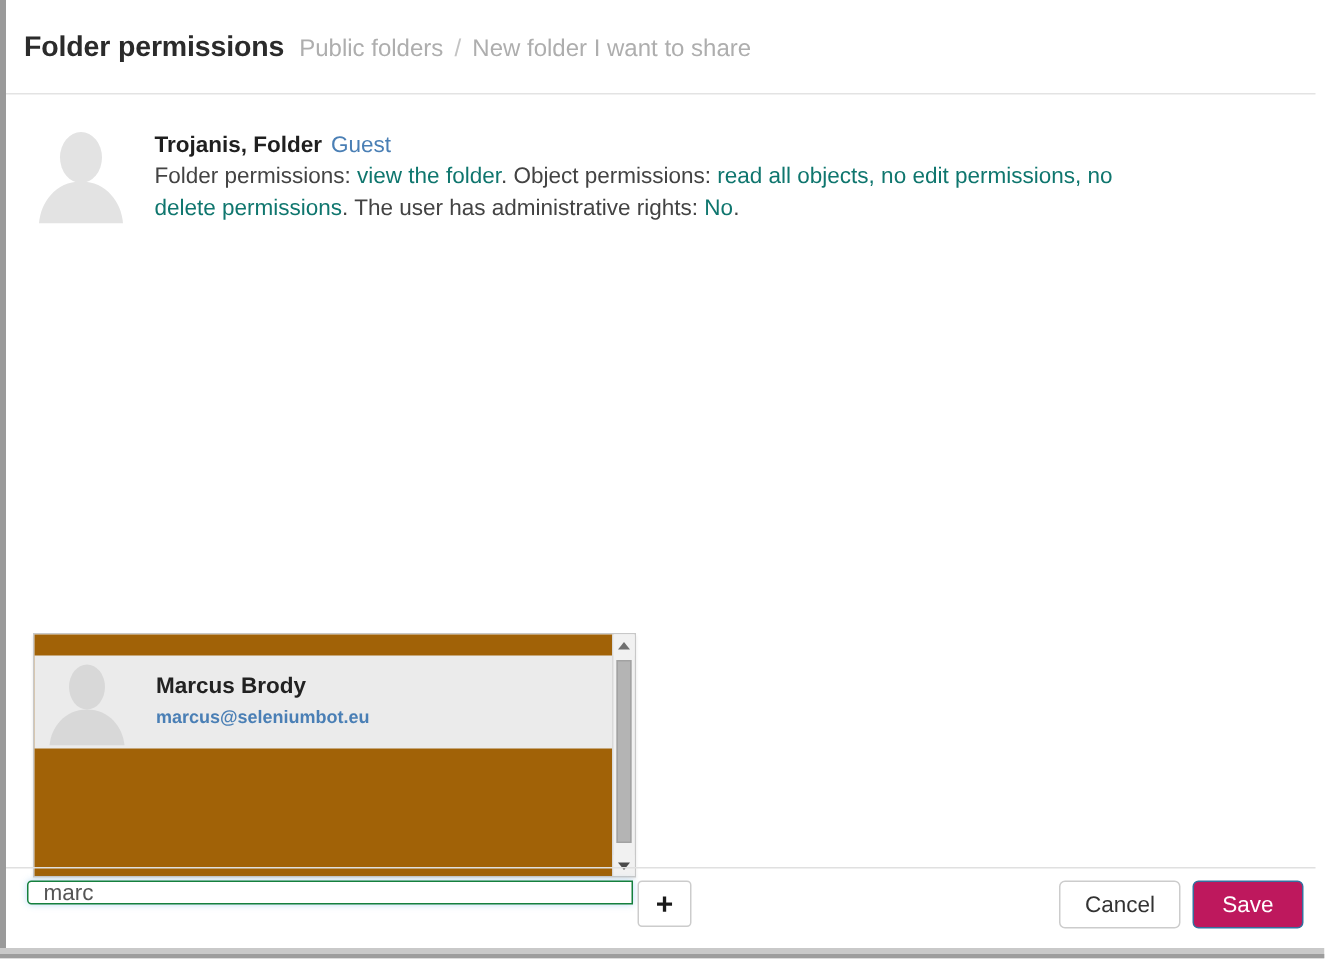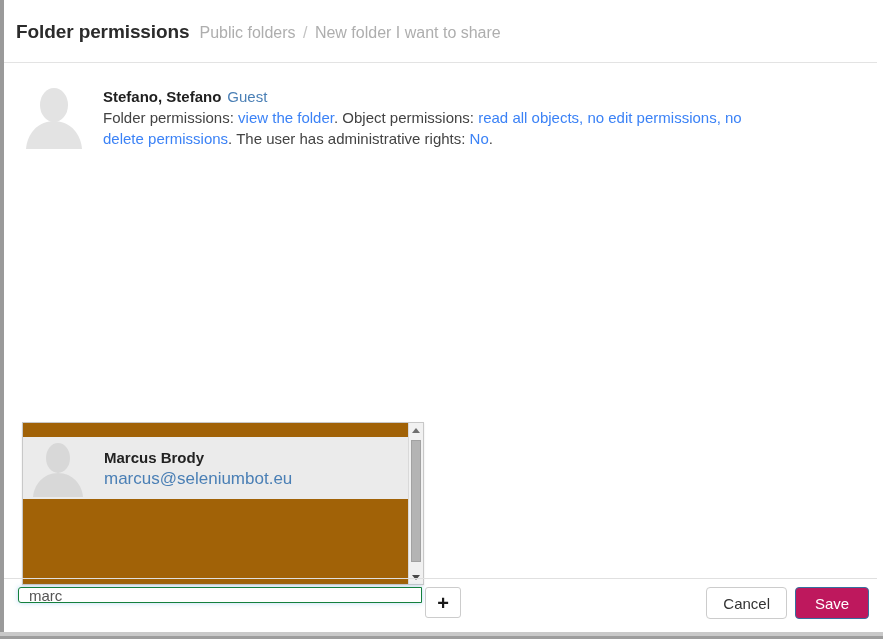--- a/index.html
+++ b/index.html
@@ -126,21 +126,21 @@
     margin-left: 6px;
     font-weight: normal;
   }
   .perm-line {
     font-size: 15px;
     line-height: 21px;
     color: #434343;
     max-width: 650px;
   }
   .lnk {
-    color: #3b82f6;
+    color: #0f766e;
   }
 
   
   .suggest {
     position: absolute;
     left: 18px;
     top: 422px;
     width: 402px;
     height: 163px;
     background: #ffffff;
@@ -175,22 +175,23 @@
   .suggest-meta {
     margin-left: 19px;
     line-height: 21px;
   }
   .suggest-name {
     font-size: 15px;
     font-weight: bold;
     color: #222222;
   }
   .suggest-email {
-    font-size: 17px;
+    font-size: 12px;
     color: #4a7fb5;
+    font-weight: bold;
   }
 
   
   .sbar {
     position: absolute;
     right: 0; top: 0;
     width: 15px;
     height: 161px;
     background: #f1f1f1;
     border-left: 1px solid #d9d9d9;
@@ -327,21 +328,21 @@
     <div class="entry">
       <div class="entry-row">
         <div class="avatar">
           <svg width="60" height="66" viewBox="0 0 60 66" aria-hidden="true">
             <ellipse cx="30" cy="22" rx="14" ry="17" fill="#e3e3e3"></ellipse>
             <path d="M30 38 C13 38 3 52 2 66 L58 66 C57 52 47 38 30 38 Z" fill="#e3e3e3"></path>
           </svg>
         </div>
         <div class="entry-text">
           <div class="name-line">
-            <span class="name-strong">Stefano, Stefano</span><span class="role-link">Guest</span>
+            <span class="name-strong">Trojanis, Folder</span><span class="role-link">Guest</span>
           </div>
           <div class="perm-line">
             <span>Folder permissions:</span>
             <span class="lnk">view the folder</span><span>.</span>
             <span>Object permissions:</span>
             <span class="lnk">read all objects, no edit permissions, no delete permissions</span><span>.</span>
             <span>The user has administrative rights:</span>
             <span class="lnk">No</span><span>.</span>
           </div>
         </div>

